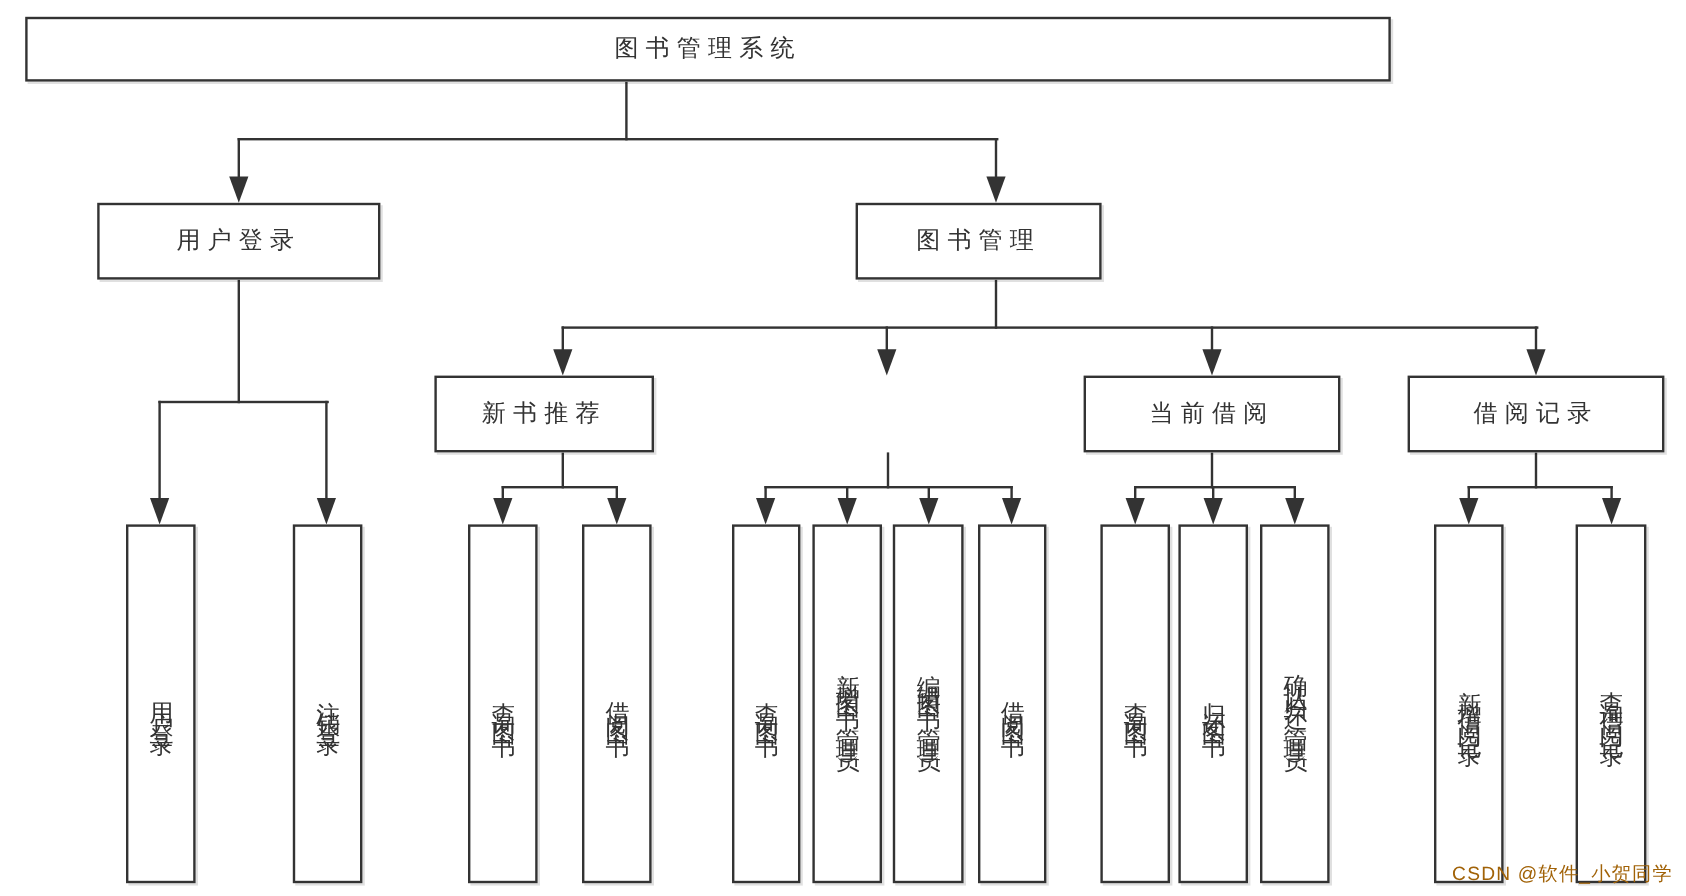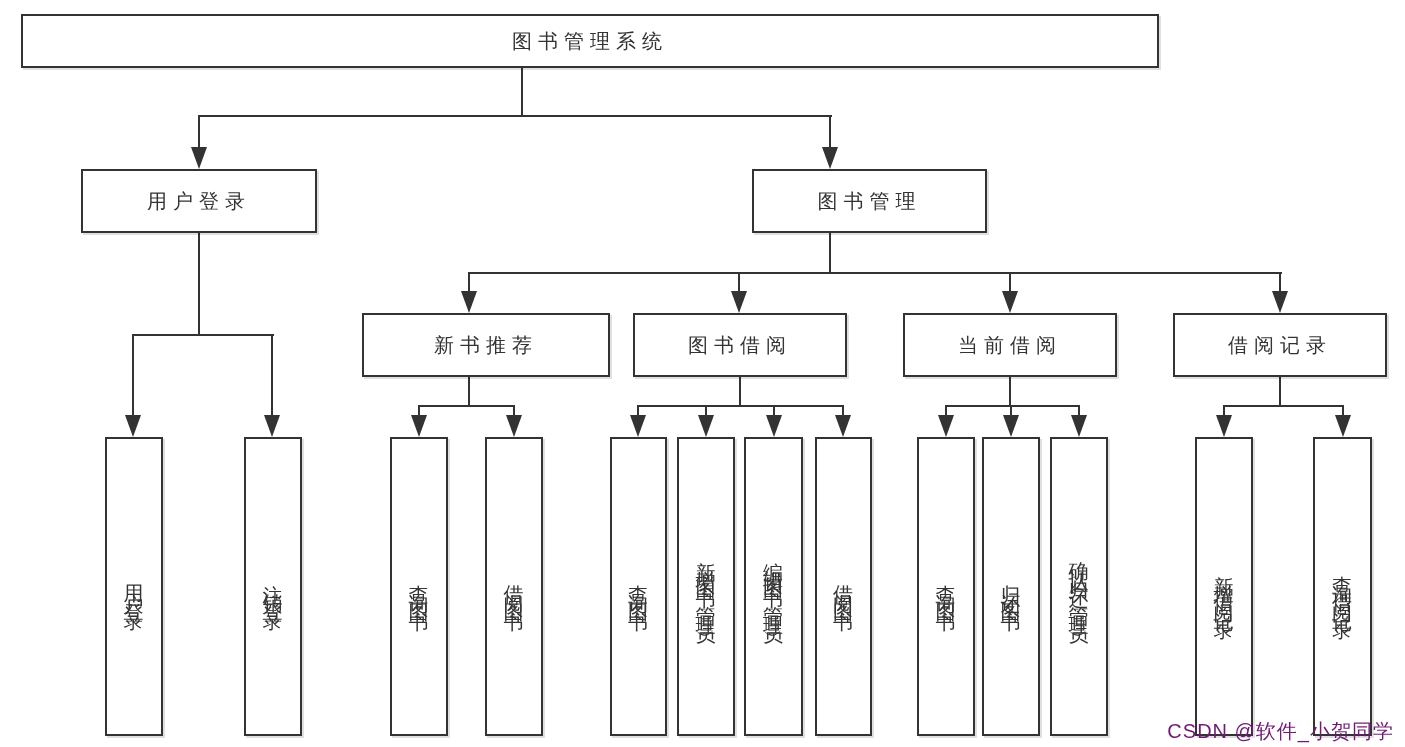--- a/index.html
+++ b/index.html
@@ -25,21 +25,21 @@
   .ln{position:absolute;background:#333333;z-index:1;}
   .ar{
     position:absolute;width:0;height:0;z-index:1;
     border-left:8px solid transparent;border-right:8px solid transparent;
     border-top:22px solid #333333;
   }
 
   
   #watermark{
     position:absolute;top:718px;right:11px;z-index:5;
-    color:#701a75;font-size:20px;letter-spacing:1px;white-space:nowrap;
+    color:#a16207;font-size:16px;letter-spacing:1px;white-space:nowrap;
   }
 </style>
 </head>
 <body>
 
 <div id="stage">
 
   <div class="box" style="left:21px;top:14px;width:1138px;height:54px;">
     <span>图书管理系统</span>
   </div>
@@ -47,21 +47,21 @@
   <div class="ln" style="left:521px;top:68px;width:2px;height:49px;"></div>
   <div class="ln" style="left:198px;top:115px;width:634px;height:2px;"></div>
   <div class="ln" style="left:198px;top:115px;width:2px;height:34px;"></div>
   <div class="ar" style="left:191px;top:147px;"></div>
   <div class="ln" style="left:829px;top:115px;width:2px;height:34px;"></div>
   <div class="ar" style="left:822px;top:147px;"></div>
 
   <div class="box" style="left:81px;top:169px;width:236px;height:64px;">
     <span>用户登录</span>
   </div>
-  <div class="box" style="left:713px;top:169px;width:235px;height:64px;margin-left:39px;">
+  <div class="box" style="left:713px;top:169px;width:205px;height:64px;">
     <span>图书管理</span>
   </div>
 
   <div class="ln" style="left:198px;top:233px;width:2px;height:103px;"></div>
   <div class="ln" style="left:132px;top:334px;width:142px;height:2px;"></div>
   <div class="ln" style="left:132px;top:334px;width:2px;height:83px;"></div>
   <div class="ar" style="left:125px;top:415px;"></div>
   <div class="ln" style="left:271px;top:334px;width:2px;height:83px;"></div>
   <div class="ar" style="left:264px;top:415px;"></div>
 
@@ -69,25 +69,22 @@
   <div class="ln" style="left:468px;top:272px;width:814px;height:2px;"></div>
   <div class="ln" style="left:468px;top:272px;width:2px;height:21px;"></div>
   <div class="ar" style="left:461px;top:291px;"></div>
   <div class="ln" style="left:738px;top:272px;width:2px;height:21px;"></div>
   <div class="ar" style="left:731px;top:291px;"></div>
   <div class="ln" style="left:1009px;top:272px;width:2px;height:21px;"></div>
   <div class="ar" style="left:1002px;top:291px;"></div>
   <div class="ln" style="left:1279px;top:272px;width:2px;height:21px;"></div>
   <div class="ar" style="left:1272px;top:291px;"></div>
 
-  <div class="box" style="left:362px;top:313px;width:248px;height:64px;">
+  <div class="box" style="left:362px;top:313px;width:183px;height:64px;">
     <span>新书推荐</span>
-  </div>
-  <div class="box" style="left:633px;top:313px;width:214px;height:64px;">
-    <span>图书借阅</span>
   </div>
   <div class="box" style="left:1173px;top:313px;width:214px;height:64px;">
     <span>借阅记录</span>
   </div>
   <div class="box" style="left:903px;top:313px;width:214px;height:64px;">
     <span>当前借阅</span>
   </div>
 
   <div class="ln" style="left:468px;top:377px;width:2px;height:30px;"></div>
   <div class="ln" style="left:418px;top:405px;width:97px;height:2px;"></div>

